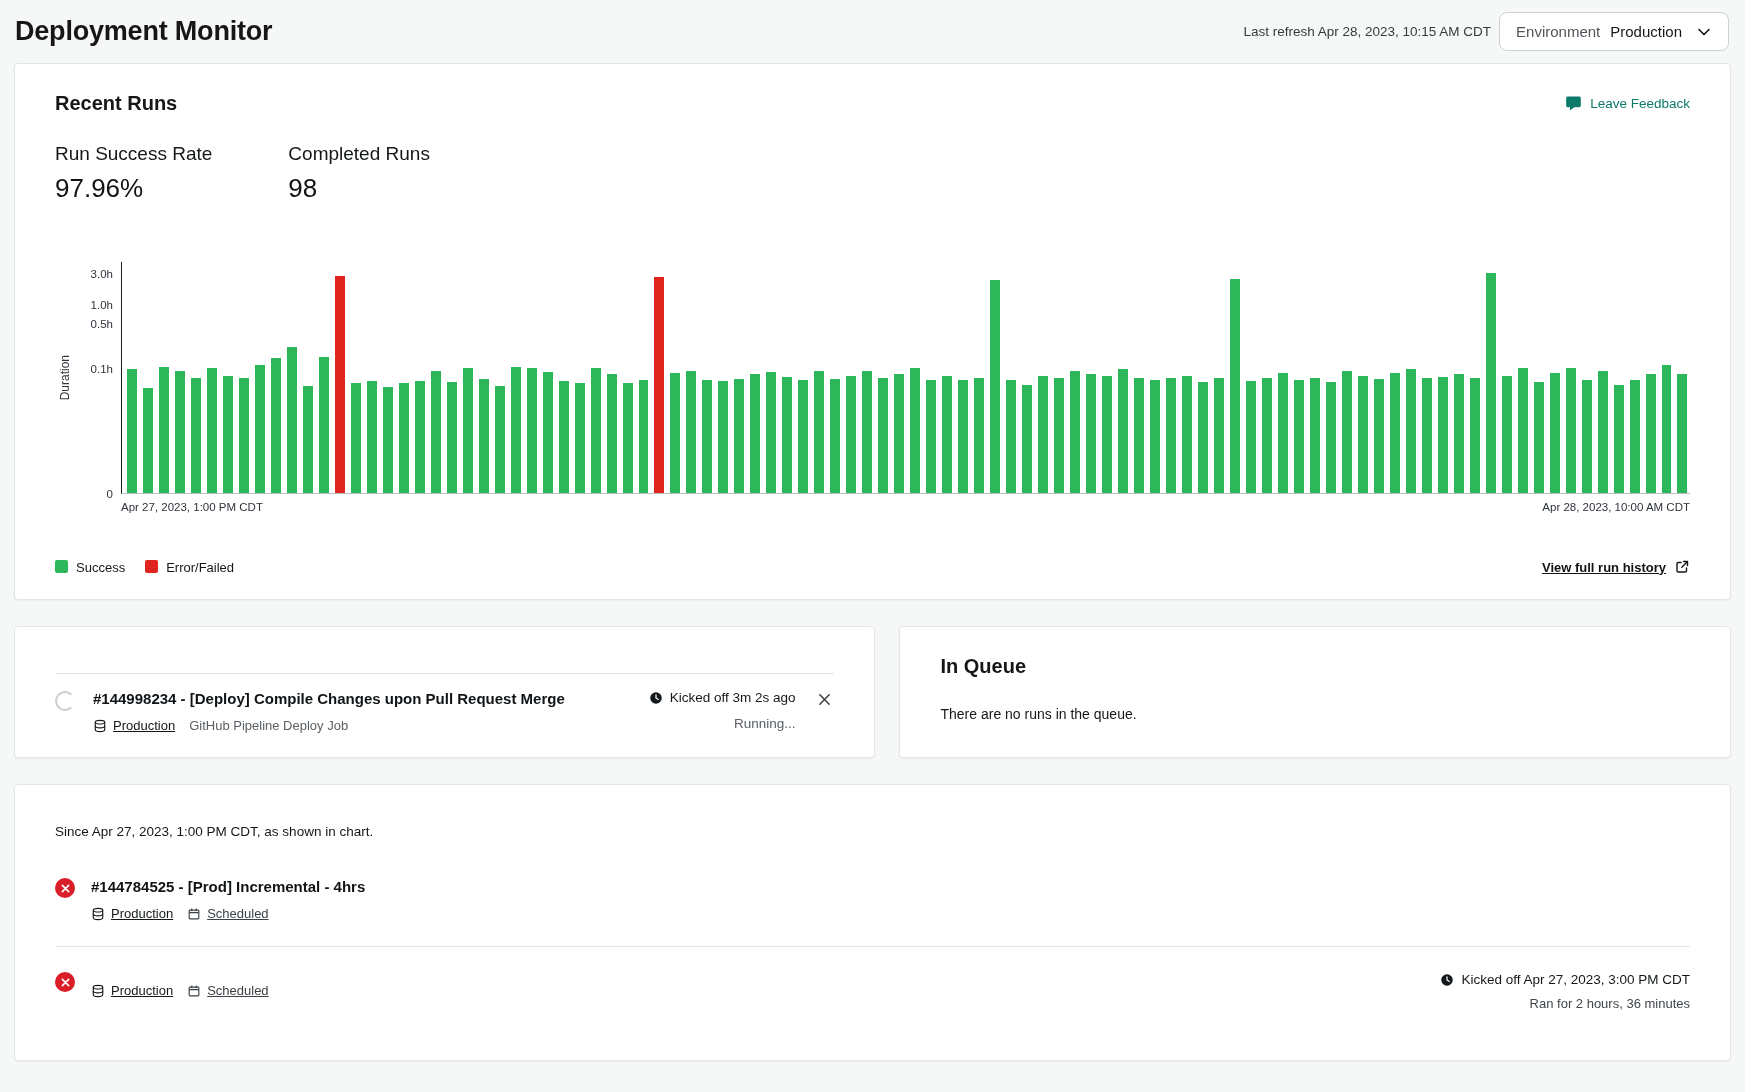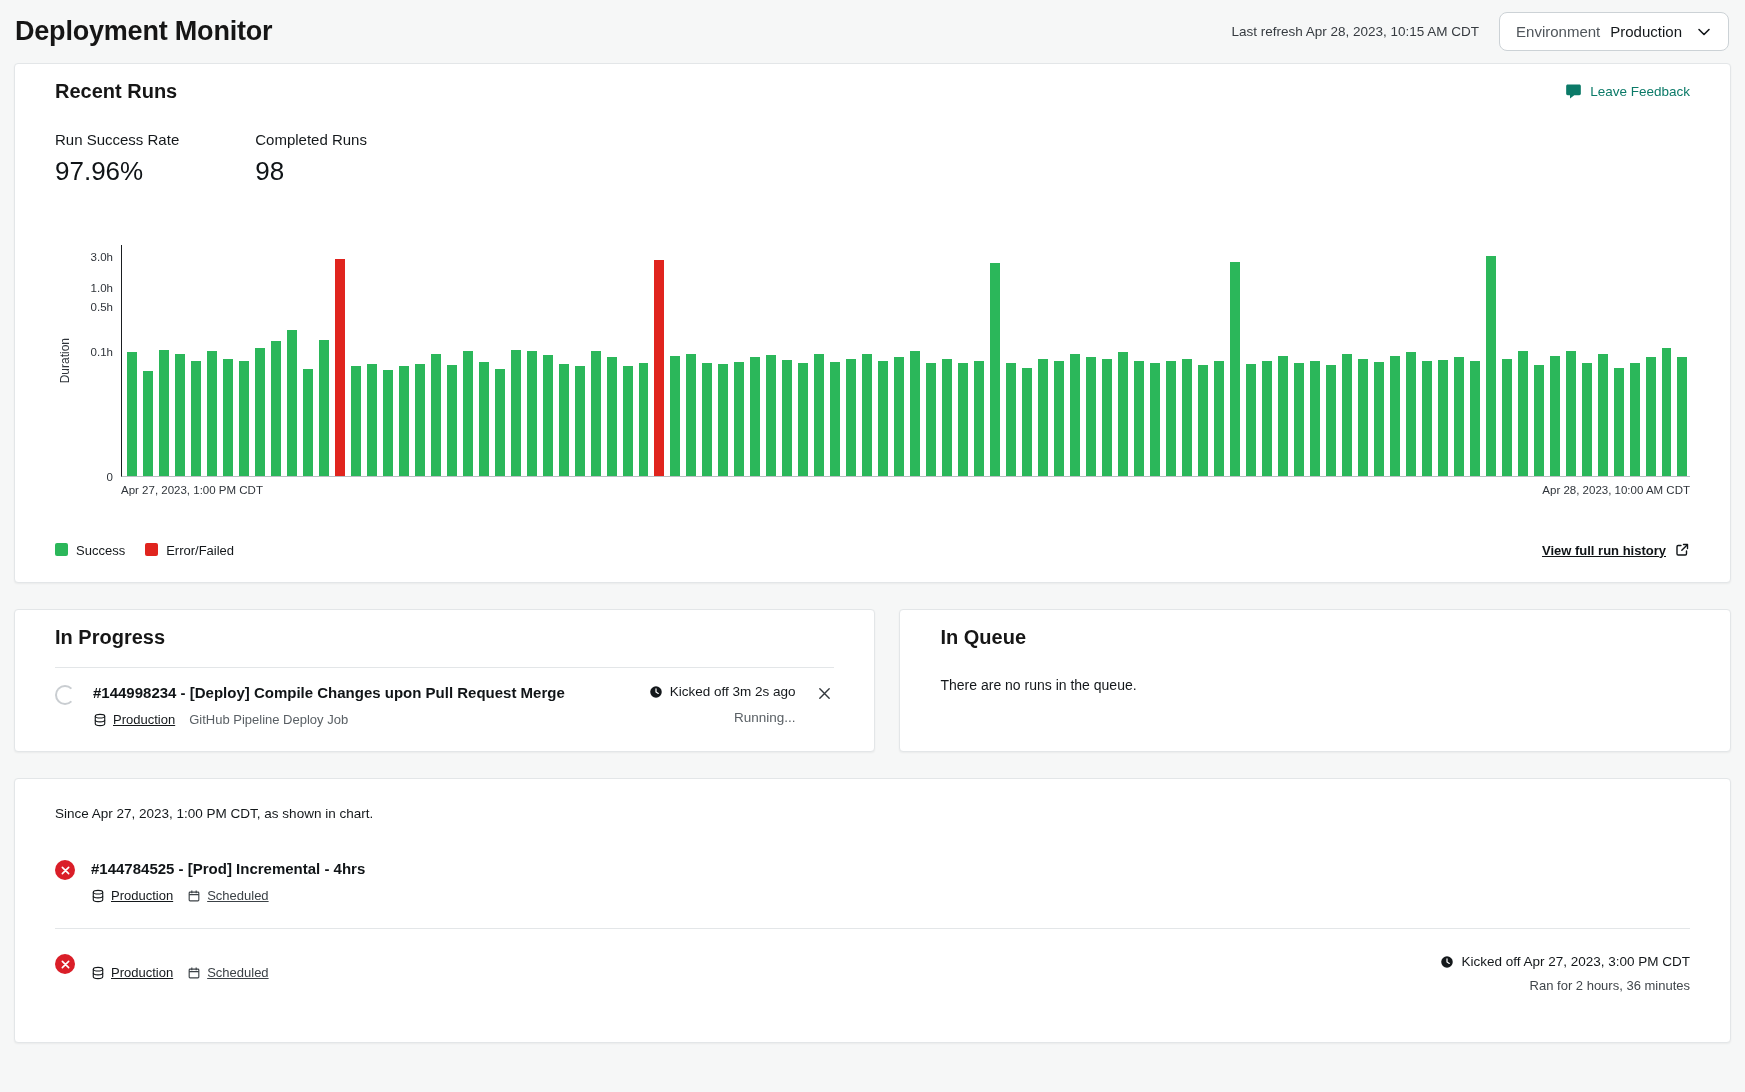--- a/index.html
+++ b/index.html
@@ -12,47 +12,47 @@
     color: #161616;
     -webkit-font-smoothing: antialiased;
   }
 
   
   .page-header {
     display:flex; justify-content:space-between; align-items:center;
     padding: 12px 16px 12px 14px;
   }
   .page-title { font-size:27px; font-weight:700; margin:1px; letter-spacing:-0.2px; }
-  .header-right { display:flex; align-items:center; gap:20px; }
+  .header-right { display:flex; align-items:center; gap:8px; }
   .last-refresh { font-size:13.5px; color:#363b40; }
   .env-select {
     background:#fff; border:1px solid #ccd2d6; border-radius:8px;
     padding:10px 16px; display:flex; align-items:center; gap:10px;
     font-size:15px; cursor:pointer;
   }
   .env-label { color:#50565b; }
   .env-value { color:#14181b; font-weight:400; }
   .chev { width:16px; height:16px; display:inline-block; margin-left:4px; }
 
   
   .card {
     background:#fff; border:1px solid #e3e6e8; border-radius:4px;
     box-shadow: 0 1px 2px rgba(0,0,0,.05);
     margin: 0 14px 26px 14px;
   }
-  .card-pad { padding: 16px 40px 24px 40px; }
+  .card-pad { padding: 28px 40px 24px 40px; }
   .card-title { font-size:20px; font-weight:700; margin:0; }
 
   
   .rr-head { display:flex; justify-content:space-between; align-items:center; }
   .feedback-link { display:flex; align-items:center; gap:8px; color:#0b7a68; font-size:13.5px; cursor:pointer; }
   .feedback-link svg { width:17px; height:17px; }
 
   .metrics { display:flex; gap:76px; margin-top:28px; }
-  .metric-label { font-size:15px; color:#14181b; }
+  .metric-label { font-size:19px; color:#14181b; }
   .metric-value { font-size:26px; font-weight:400; margin-top:8px; color:#101417; }
 
   
   .chart { margin-top:58px; }
   .chart-main { display:flex; align-items:flex-start; }
   .chart-ylab {
     width:20px; height:232px; display:flex; align-items:center; justify-content:center;
   }
   .chart-ylab span {
     writing-mode: vertical-rl; transform: rotate(180deg);
@@ -313,21 +313,20 @@
           <path d="M7 3.5H4.2C3.5 3.5 3 4 3 4.7v7.1c0 .7.5 1.2 1.2 1.2h7.1c.7 0 1.2-.5 1.2-1.2V9"></path>
           <path d="M9.5 2.5H13.5V6.5"></path>
           <path d="M13.3 2.7L7.8 8.2"></path>
         </svg>
     </div>
   </div>
 </div>
 
 <div class="two-col">
   <div class="card card-pad col-left">
-    <h2 class="card-title">In Progress</h2>
     <hr class="section-divider">
     <div class="run-item">
       <div class="spinner"></div>
       <div class="run-body">
         <div class="run-title">#144998234 - [Deploy] Compile Changes upon Pull Request Merge</div>
         <div class="run-meta">
           <span class="meta-chip">
             <svg viewBox="0 0 16 16" fill="none" stroke="#14181b" stroke-width="1.3">
                 <ellipse cx="8" cy="3.6" rx="5.4" ry="2.1"></ellipse>
                 <path d="M2.6 3.6v8.8c0 1.2 2.4 2.1 5.4 2.1s5.4-.9 5.4-2.1V3.6"></path>

